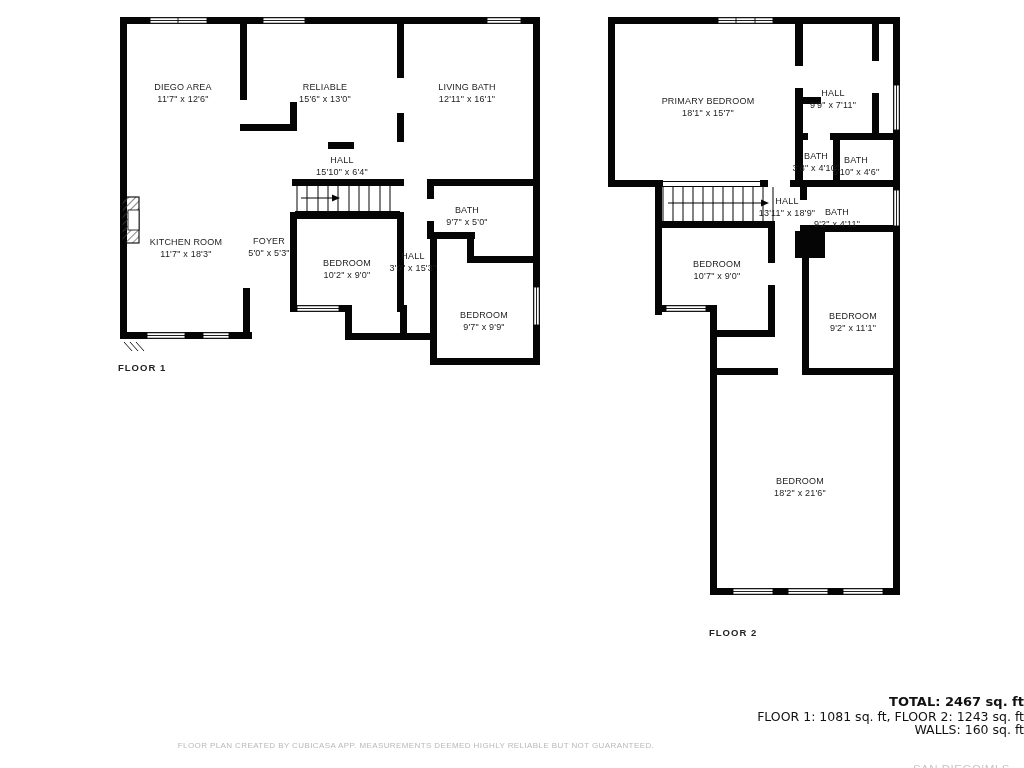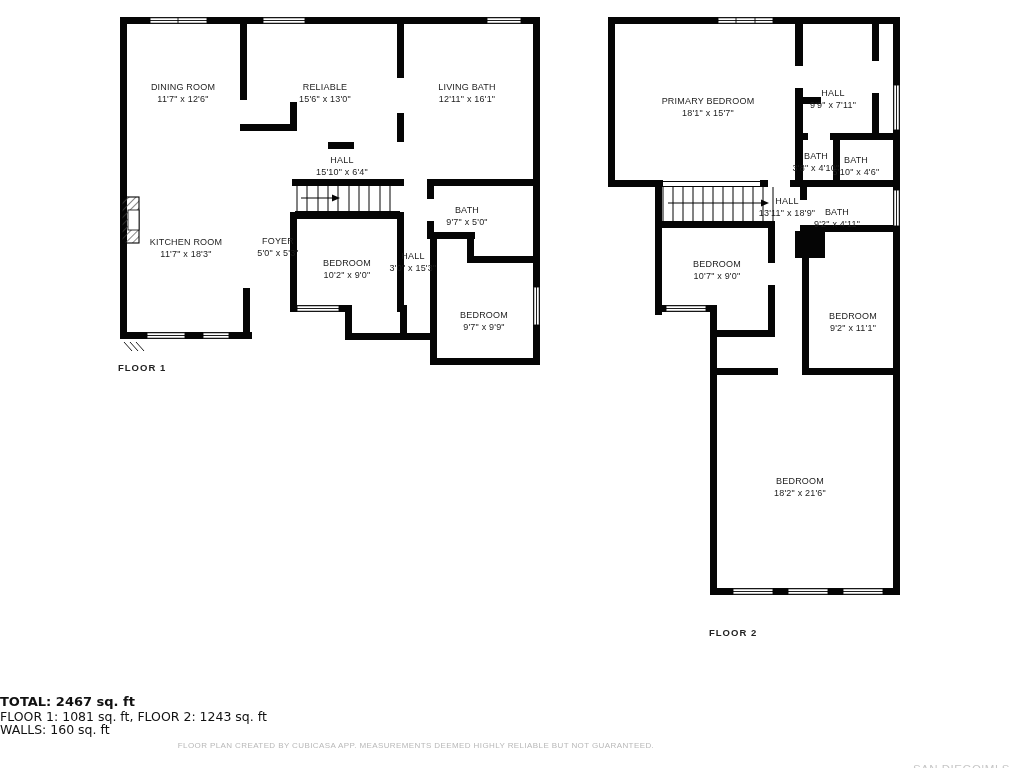--- a/index.html
+++ b/index.html
@@ -11,21 +11,21 @@
   .room-label{
     position:absolute;transform:translateX(-50%);text-align:center;
     color:#1c1c1c;font-size:9px;line-height:11.5px;letter-spacing:.2px;
     white-space:nowrap;font-weight:400;z-index:2;
   }
   .room-label span{display:block;}
   .floor-tag{
     position:absolute;font-size:9.5px;letter-spacing:1px;color:#222;z-index:2;font-weight:bold;
   }
   .summary{
-    position:absolute;left:0;width:1024px;text-align:left;color:#111;
+    position:absolute;left:0;width:1024px;text-align:right;color:#111;
     font-family:"DejaVu Sans", sans-serif;font-size:12.5px;z-index:2;
   }
   .summary.total{font-weight:700;font-size:13px;}
   .disclaimer{
     position:absolute;left:0;width:832px;text-align:center;
     color:#b8b8b8;font-size:8px;letter-spacing:.4px;z-index:2;
   }
   .watermark{
     position:absolute;right:14px;top:745px;color:#c6c6c6;
     font-size:11.5px;letter-spacing:.5px;z-index:2;margin-top:18px;
@@ -211,40 +211,40 @@
     <line x1="743" y1="187" x2="743" y2="221"></line>
       <line x1="753" y1="187" x2="753" y2="221"></line>
     <line x1="763" y1="187" x2="763" y2="221"></line>
       <line x1="773" y1="187" x2="773" y2="221"></line>
     <line x1="668" y1="203" x2="762" y2="203"></line>
     <polygon points="769,203 761,199.5 761,206.5" fill="#050505" stroke="none"></polygon>
   </g>
 </svg>
 
 <div class="room-label" style="left:183px;top:82px">
-  <span>DINING ROOM</span>
+  <span>DIEGO AREA</span>
   <span>11'7" x 12'6"</span>
 </div>
 <div class="room-label" style="left:325px;top:82px">
   <span>RELIABLE</span>
   <span>15'6" x 13'0"</span>
 </div>
 <div class="room-label" style="left:467px;top:82px">
   <span>LIVING BATH</span>
   <span>12'11" x 16'1"</span>
 </div>
 <div class="room-label" style="left:342px;top:155px">
   <span>HALL</span>
   <span>15'10" x 6'4"</span>
 </div>
 <div class="room-label" style="left:186px;top:237px">
   <span>KITCHEN ROOM</span>
   <span>11'7" x 18'3"</span>
 </div>
-<div class="room-label" style="left:278px;top:236px">
+<div class="room-label" style="left:269px;top:236px">
   <span>FOYER</span>
   <span>5'0" x 5'3"</span>
 </div>
 <div class="room-label" style="left:347px;top:258px">
   <span>BEDROOM</span>
   <span>10'2" x 9'0"</span>
 </div>
 <div class="room-label" style="left:413px;top:251px;z-index:1">
   <span>HALL</span>
   <span>3'0" x 15'3"</span>

